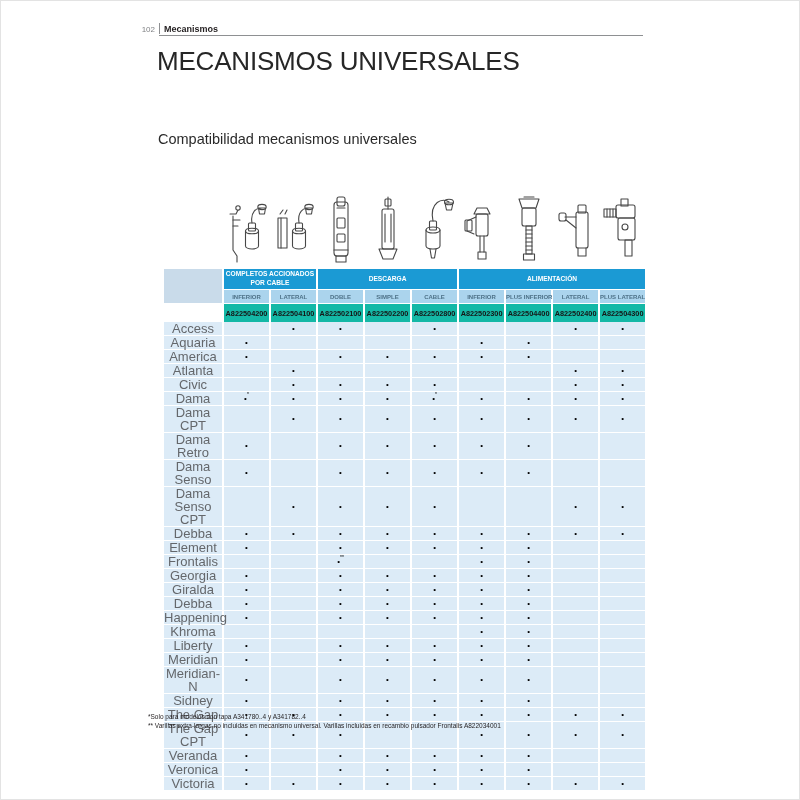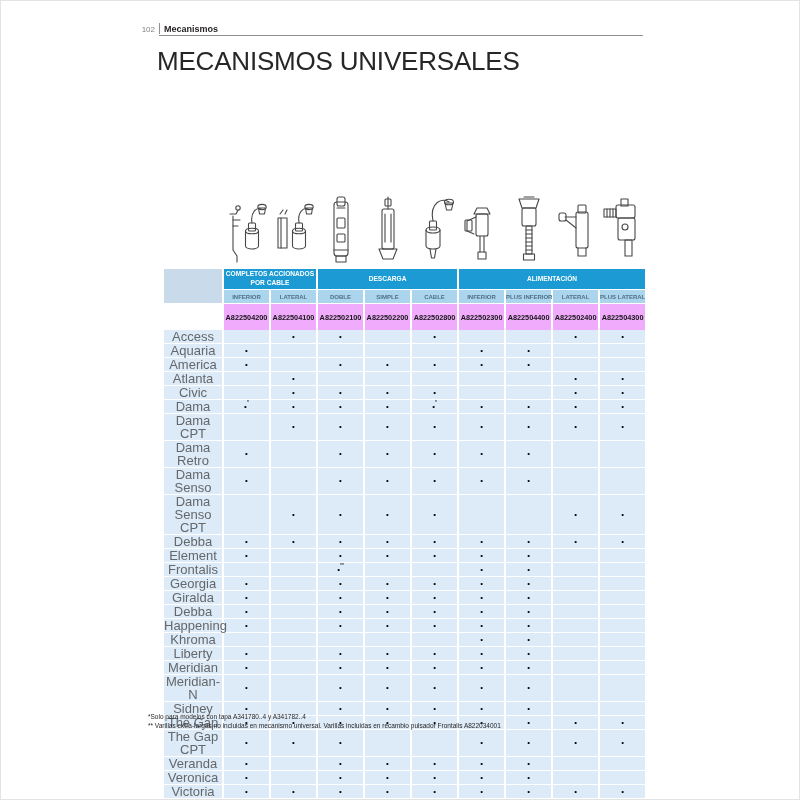--- a/index.html
+++ b/index.html
@@ -23,38 +23,39 @@
   .drawing svg .ln{fill:none;stroke:#474747;stroke-width:1.1;stroke-linecap:round;stroke-linejoin:round;}
 
   
   .tablewrap{position:absolute;top:268px;left:163px;}
   table.compat{border-collapse:separate;border-spacing:0;table-layout:fixed;width:483px;}
   table.compat th,table.compat td{box-sizing:border-box;padding:0;text-align:center;vertical-align:middle;}
   .corner{background:#c9dbea;border-right:2px solid #fff;border-bottom:1px solid #fff;}
   .group{background:#1b9ad4;color:#ffffff;font-size:6.6px;font-weight:bold;line-height:1.3;height:21px;border-right:2px solid #fff;border-bottom:1px solid #fff;}
   .type{background:#abd4ed;color:#4d7187;font-size:6px;font-weight:bold;height:14px;border-right:2px solid #fff;border-bottom:1px solid #fff;white-space:nowrap;}
   .codecorner{background:#ffffff;border-right:2px solid #fff;}
-  .code{background:#f0abfc;color:#161616;font-size:7.3px;font-weight:bold;height:26px;border-right:2px solid #fff;white-space:nowrap;}
+  .code{background:#14b8a6;color:#161616;font-size:7.3px;font-weight:bold;height:18px;border-right:2px solid #fff;white-space:nowrap;}
   tbody td{background:#dcebf7;border-right:2px solid #fff;border-bottom:1px solid #fff;height:13.55px;font-size:8px;line-height:1;color:#000;}
   tbody td.model{font-size:13px;color:#64676b;}
   tbody td sup{font-size:5px;position:relative;top:-1px;line-height:0;}
 
   .footnotes{position:absolute;top:711px;left:147px;font-size:6.5px;color:#231f20;line-height:1.4;}
 </style>
 </head>
 <body>
 
 <div class="page">
 
   <span class="pagenum">102</span>
   <span class="headsep"></span>
   <span class="section">Mecanismos</span>
   <div class="toprule"></div>
 
   <h1 class="title" style="margin:0;">MECANISMOS UNIVERSALES</h1>
+  <h2 class="subtitle" style="margin:0;font-weight:400;">Compatibilidad mecanismos universales</h2>
 
   <div class="drawing" style="left:224px;">
     <svg width="44" height="72" viewBox="0 0 44 72">
         <g class="ln">
       <path d="M8 22 v34 l4 6 v6"></path>
           <path d="M8 26 h7 M8 32 h5"></path>
           <path d="M5 20 h6 l2 -4"></path>
       <circle cx="13" cy="14" r="2.2"></circle>
       <ellipse cx="27" cy="37" rx="6.5" ry="2.8"></ellipse>
           <path d="M20.5 37 v15 a6.5 3 0 0 0 13 0 v-15"></path>

